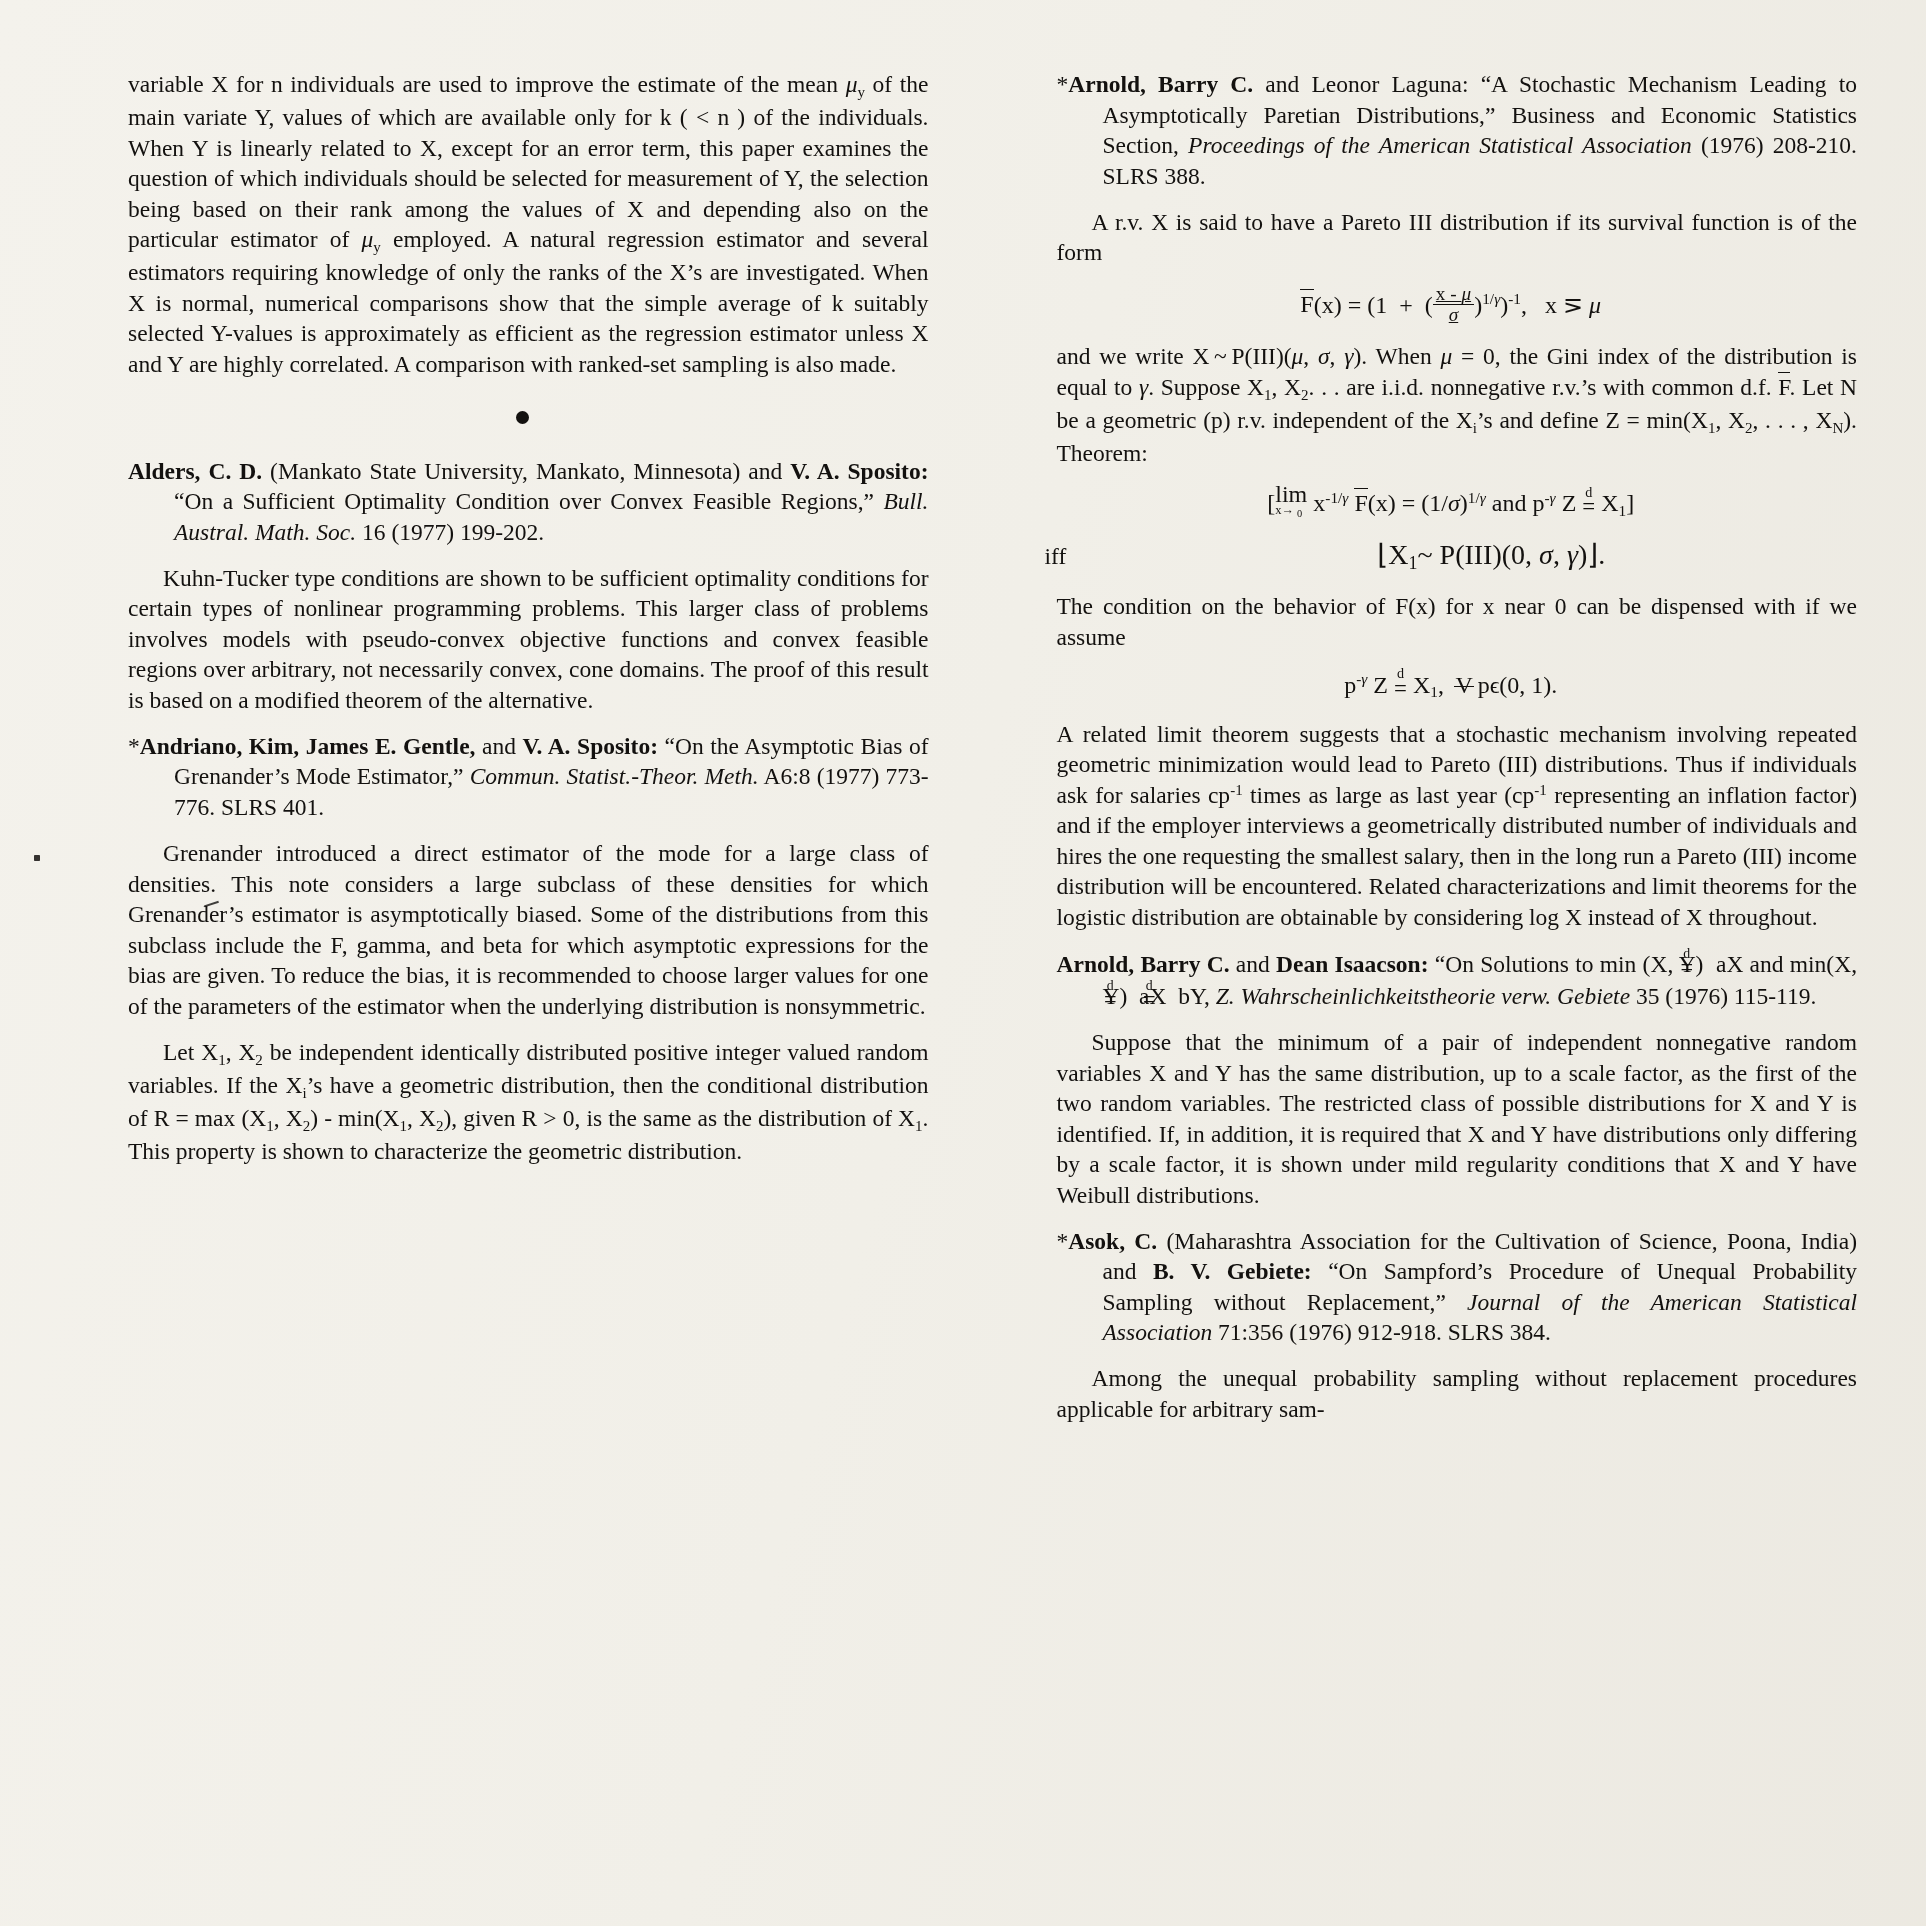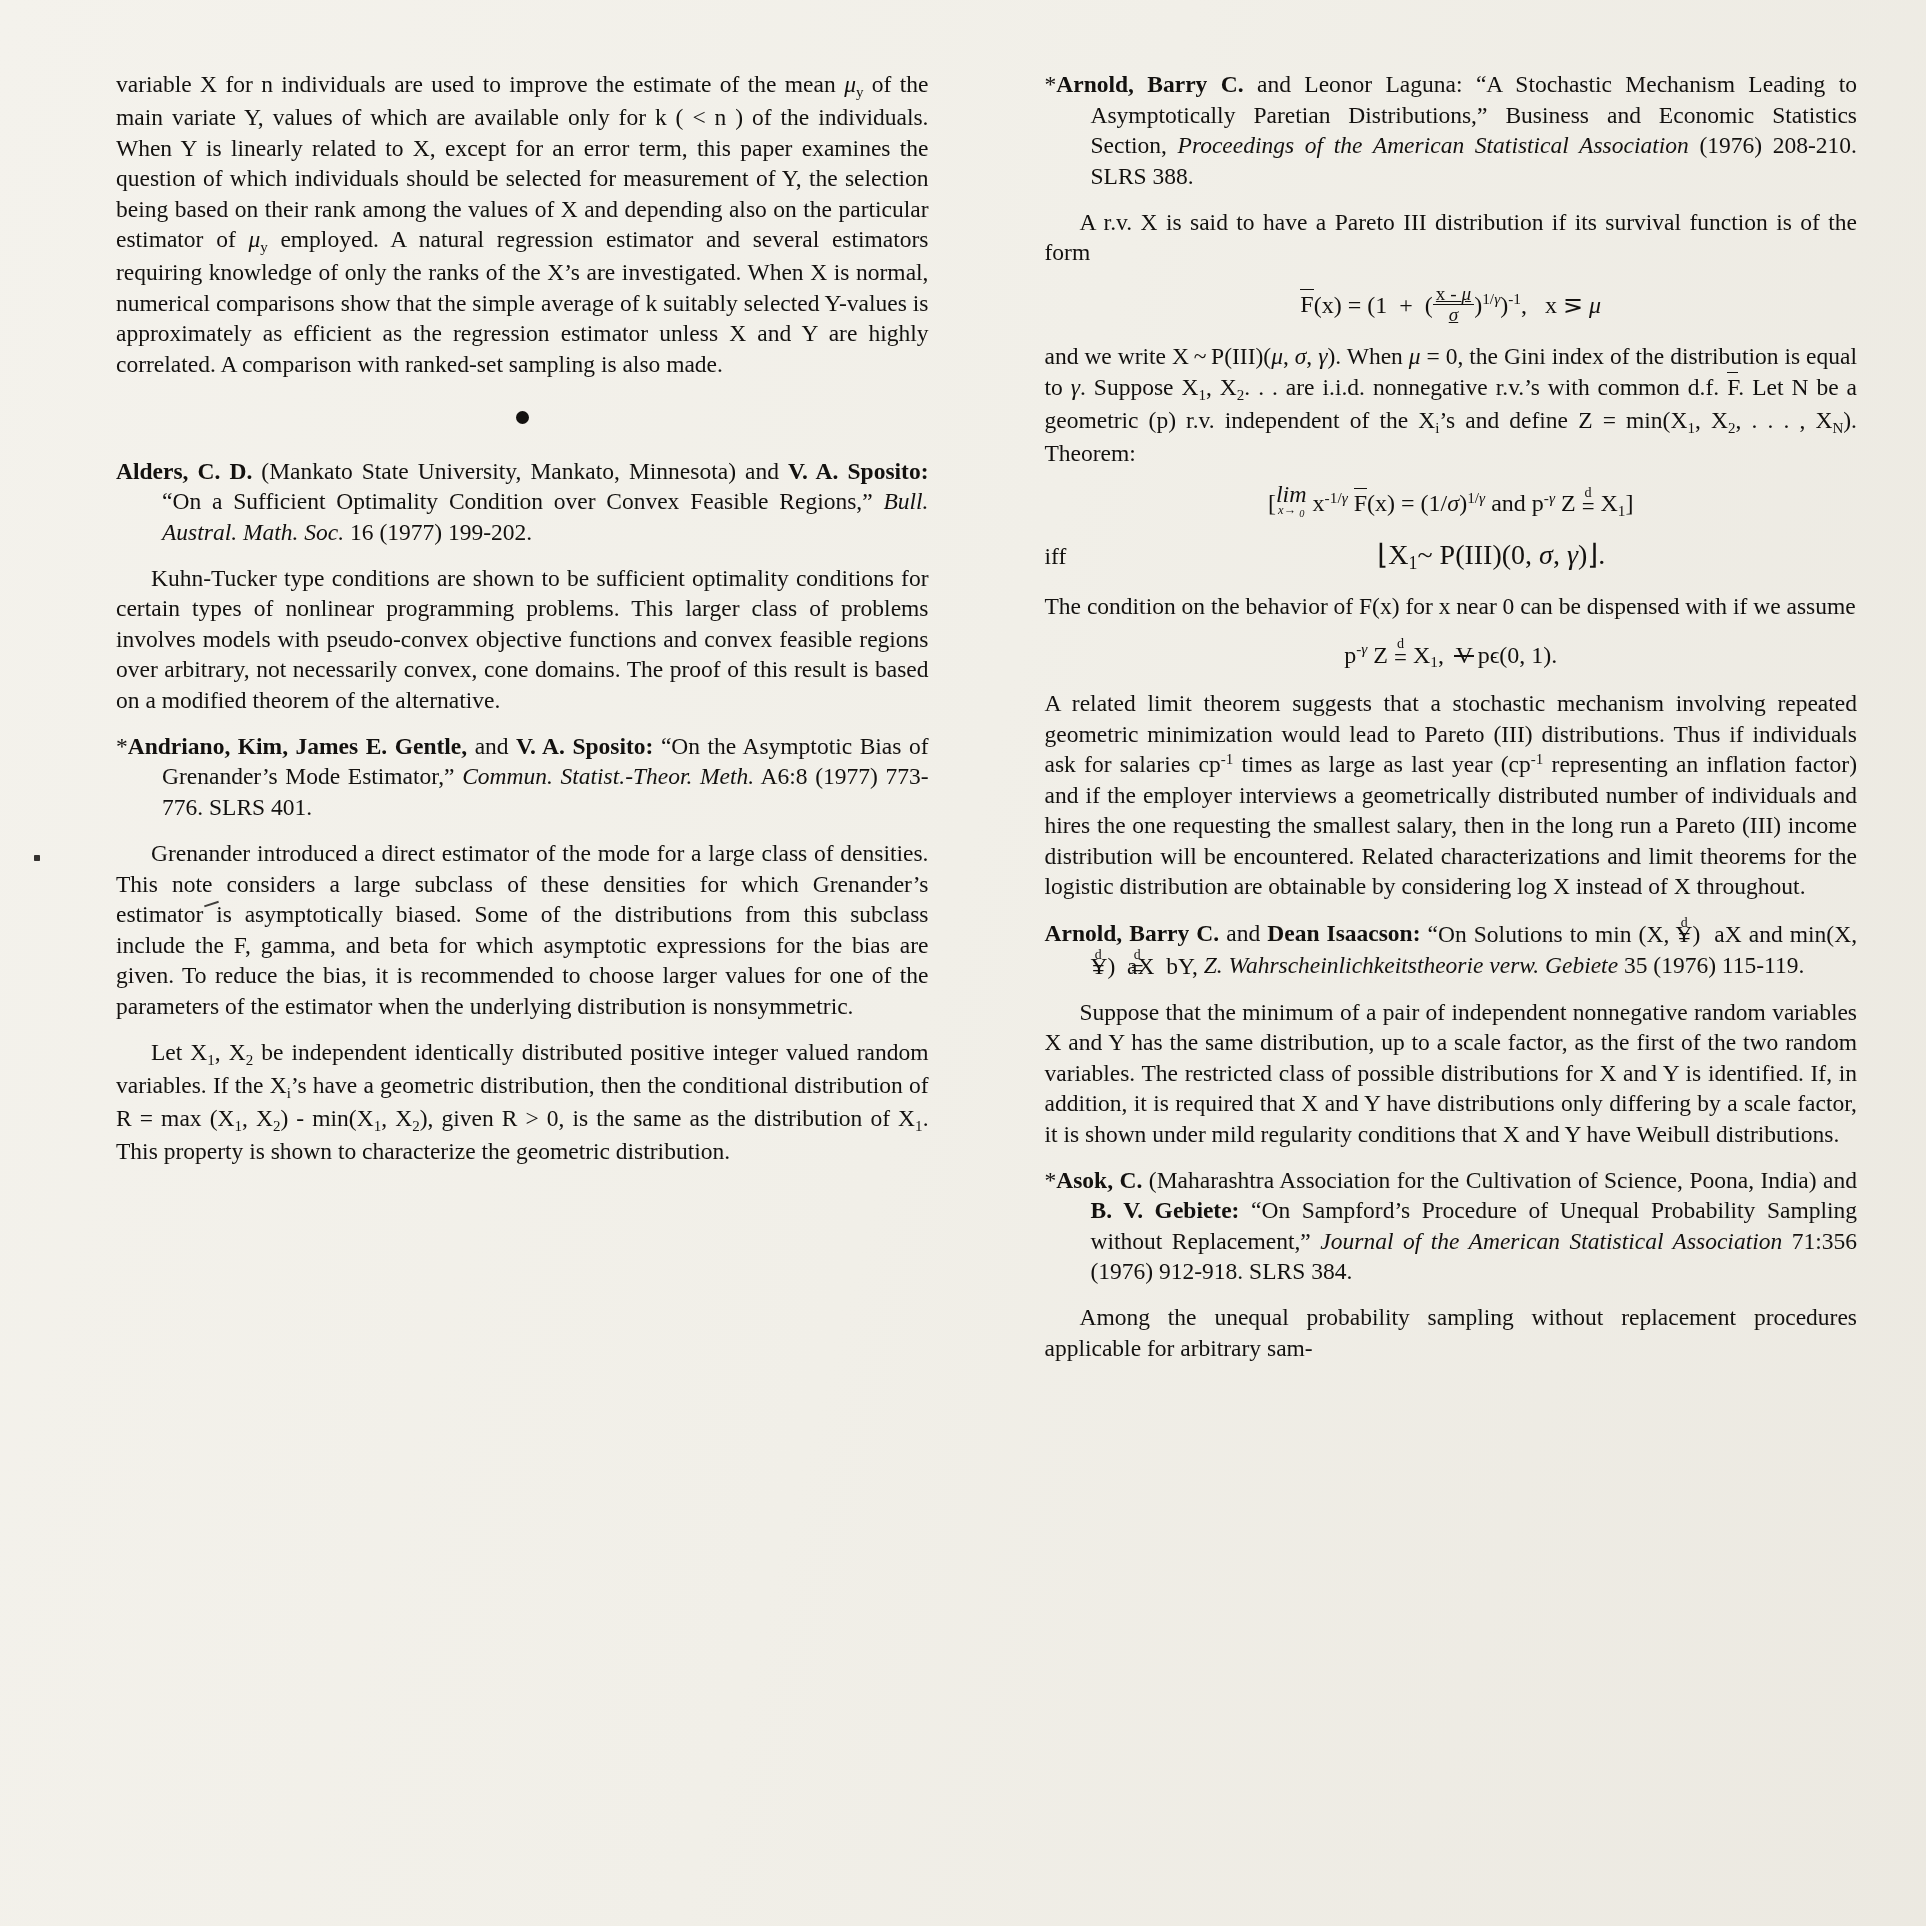--- a/index.html
+++ b/index.html
@@ -37,21 +37,21 @@
     gap: 116px;
     width: 100%;
   }
   .col {
     width: 813px;
     font-size: 23.5px;
     line-height: 1.30;
     text-align: justify;
   }
   p {
-    margin: 0 0 0 0;
+    margin: 0 0 0 12px;
     text-indent: 0;
   }
   .para {
     margin-bottom: 15.4px;
     text-indent: 35px;
   }
   .para.noindent { text-indent: 0; }
   .entry {
     margin-bottom: 15.4px;
     padding-left: 46px;
@@ -113,24 +113,23 @@
     display: inline-block;
     text-align: center;
     vertical-align: -0.12em;
     line-height: 0.80;
     font-size: 0.95em;
   }
   .stackeq .top { display: block; font-size: 0.62em; }
   .stackeq .bot { display: block; }
   .limop {
     display: inline-block;
-    text-align: center;
+    text-align: left;
     vertical-align: -0.10em;
     line-height: 0.85;
-    font-style: italic;
   }
   .limop .lb { display: block; font-size: 0.52em; }
   .mark-left-dot {
     position: absolute;
     left: 34px;
     top: 855px;
     width: 6.2px;
     height: 6.2px;
     background: #13110f;
     border-radius: 0.8px;

